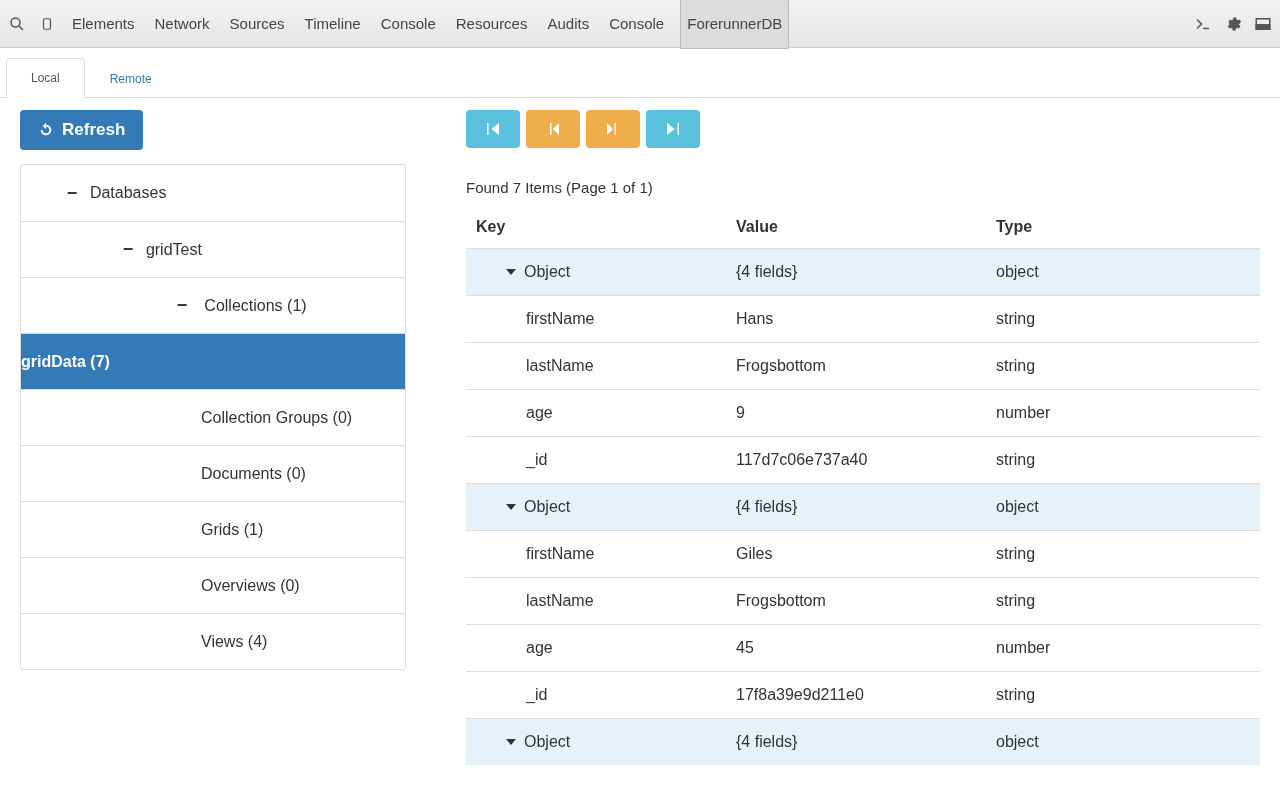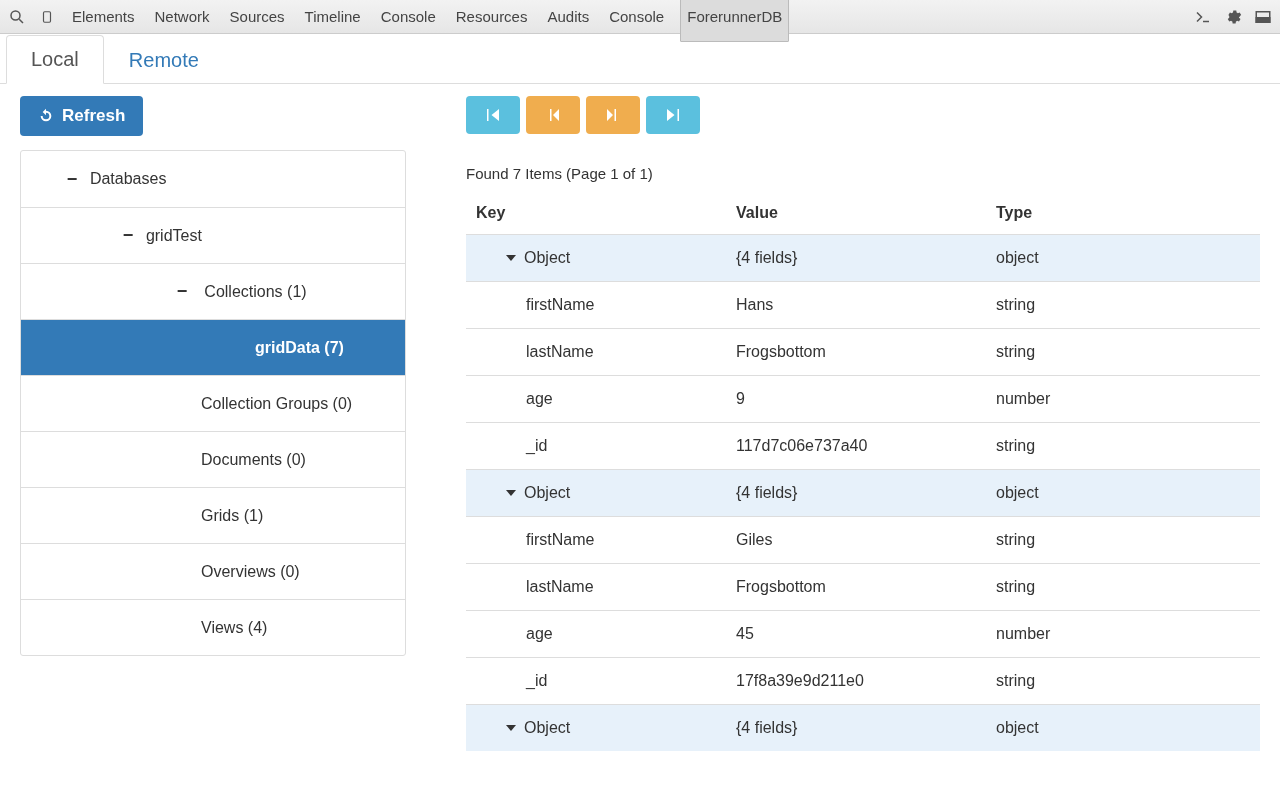--- a/index.html
+++ b/index.html
@@ -1,27 +1,27 @@
 <!DOCTYPE html>
 <html><head>
 <meta charset="utf-8">
 <style>
   * { box-sizing: border-box; margin: 0; padding: 0; }
   body { font-family: "Helvetica Neue", Arial, sans-serif; font-size: 14px; color: #333; background: #fff; width: 1280px; height: 800px; overflow: hidden; }
 
   
-  .devtools-bar { height: 34px; background: linear-gradient(#f2f2f2, #e6e6e6); border-bottom: 1px solid #ccc; display: flex; align-items: center; padding: 0 8px; gap: 12px; font-size: 15px; color: #444; }
+  .devtools-bar { height: 48px; background: linear-gradient(#f2f2f2, #e6e6e6); border-bottom: 1px solid #ccc; display: flex; align-items: center; padding: 0 8px; gap: 12px; font-size: 15px; color: #444; }
   .devtools-bar .icon { width: 18px; height: 18px; display: inline-flex; align-items: center; justify-content: center; color: #555; }
   .devtools-bar .menu-item { padding: 0 4px; cursor: default; }
   .devtools-bar .menu-item.active { background: #dcdcdc; border: 1px solid #bbb; border-radius: 1px; padding: 16px 6px; }
   .devtools-bar .spacer { flex: 1; }
 
   
   .main-tabs { display: flex; border-bottom: 1px solid #ddd; padding-left: 6px; background: #fff; height: 50px; align-items: flex-end; }
-  .main-tabs .tab { padding: 12px 24px; font-size: 20px; color: #337ab7; cursor: pointer; border: 1px solid transparent; border-bottom: none; position: relative; top: 1px; border-radius: 4px 4px 0 0; }
+  .main-tabs .tab { padding: 12px 24px; font-size: 12px; color: #337ab7; cursor: pointer; border: 1px solid transparent; border-bottom: none; position: relative; top: 1px; border-radius: 4px 4px 0 0; }
   .main-tabs .tab.active { color: #555; border-color: #ddd; background: #fff; border-bottom: 1px solid #fff; }
 
   
   .content { display: flex; padding: 12px 0 0 20px; height: calc(800px - 34px - 50px); overflow: hidden; }
   .sidebar { width: 386px; flex-shrink: 0; }
   .main { flex: 1; padding-left: 60px; padding-right: 20px; overflow-y: auto; }
 
   
   .refresh-btn { background: #337ab7; color: #fff; border: none; padding: 10px 18px; font-size: 17px; font-weight: 600; border-radius: 4px; cursor: pointer; display: inline-flex; align-items: center; gap: 8px; margin-bottom: 14px; }
   .refresh-btn svg { width: 16px; height: 16px; fill: #fff; }
@@ -29,21 +29,21 @@
   
   .tree { border: 1px solid #ddd; border-radius: 3px; overflow: hidden; }
   .tree-row { display: flex; align-items: center; height: 56px; border-top: 1px solid #ddd; font-size: 16px; color: #333; cursor: pointer; }
   .tree-row:first-child { border-top: none; }
   .tree-row.selected { background: #337ab7; color: #fff; font-weight: 600; }
   .tree-row .arrow { width: 18px; display: inline-flex; justify-content: center; font-size: 18px; font-weight: bold; color: #333; }
   .pad-1 { padding-left: 42px; }
   .pad-2 { padding-left: 98px; }
   .pad-3 { padding-left: 152px; }
   .pad-4 { padding-left: 180px; }
-  .pad-4s { padding-left: 234px; }
+  .pad-4s { }
 
   
   .pager { display: flex; gap: 6px; margin-bottom: 6px; }
   .pager-btn { width: 54px; height: 38px; border-radius: 4px; border: none; cursor: pointer; display:flex; align-items:center; justify-content:center; }
   .pager-btn svg { fill: #fff; width: 18px; height: 18px; }
   .blue { background: #5bc0de; }
   .orange { background: #f0ad4e; }
   .found { font-size: 15px; color: #333; margin-bottom: 10px; margin-top: 31px; }
 
   

